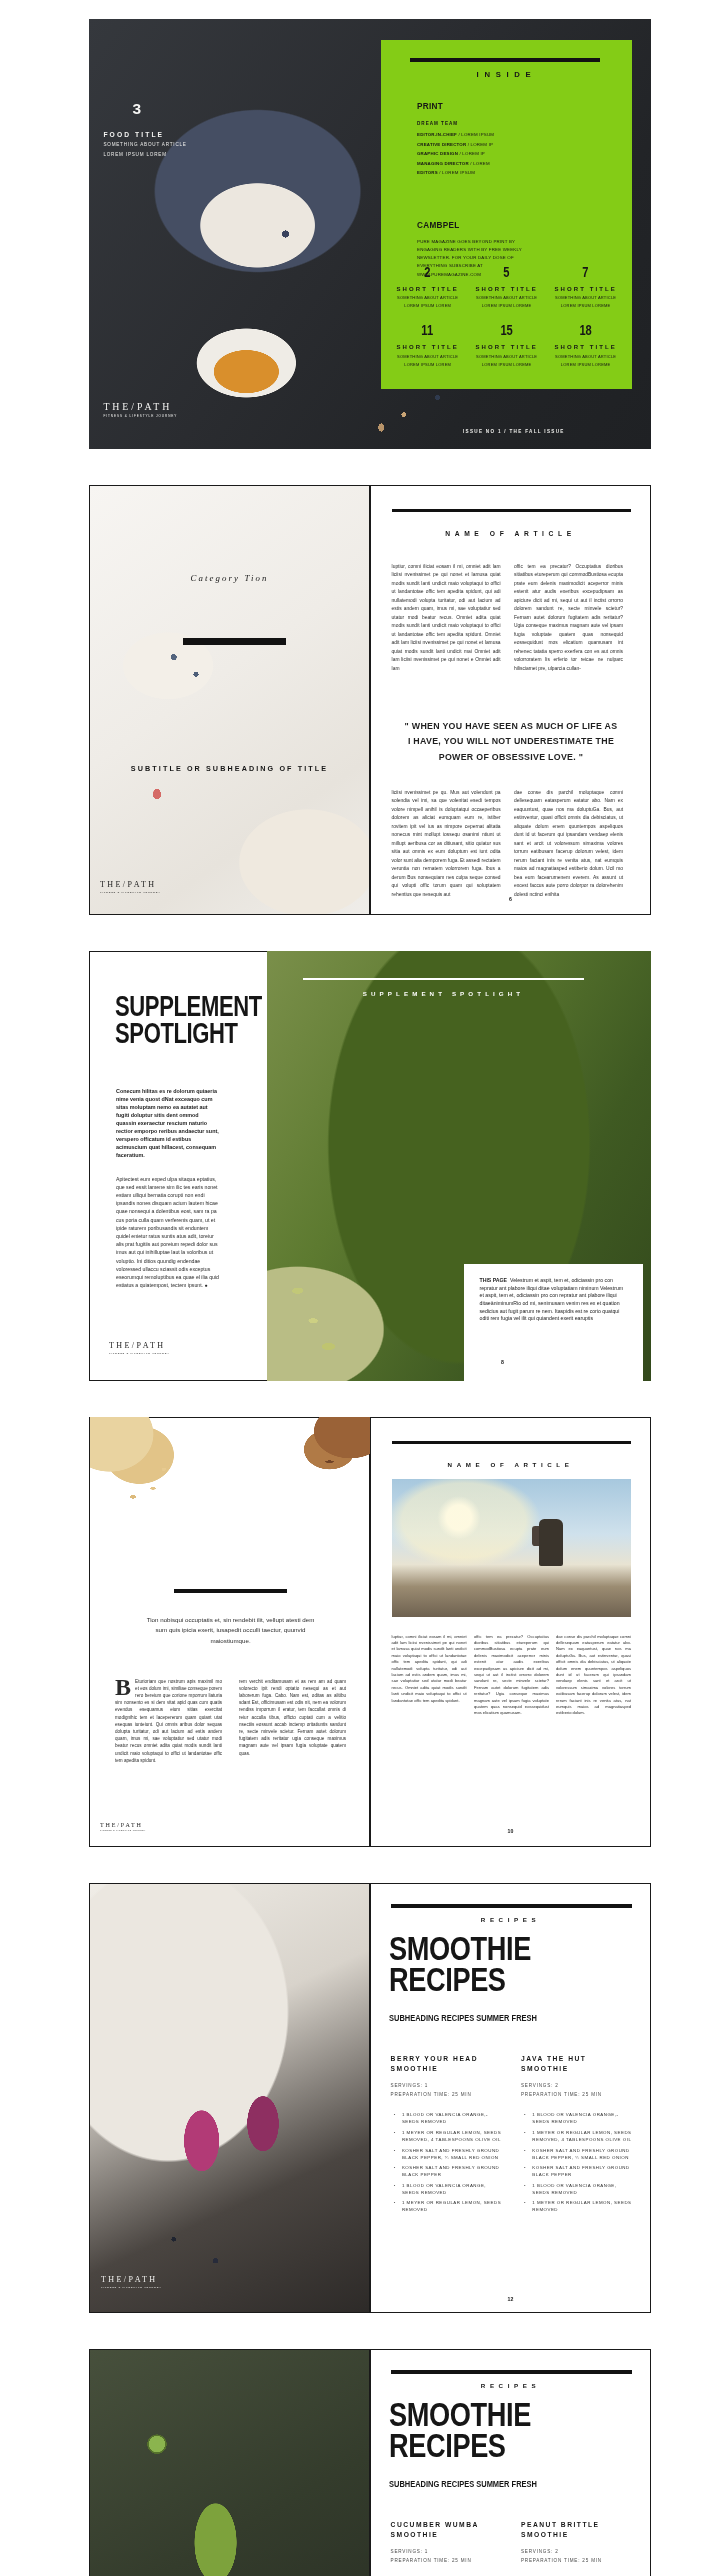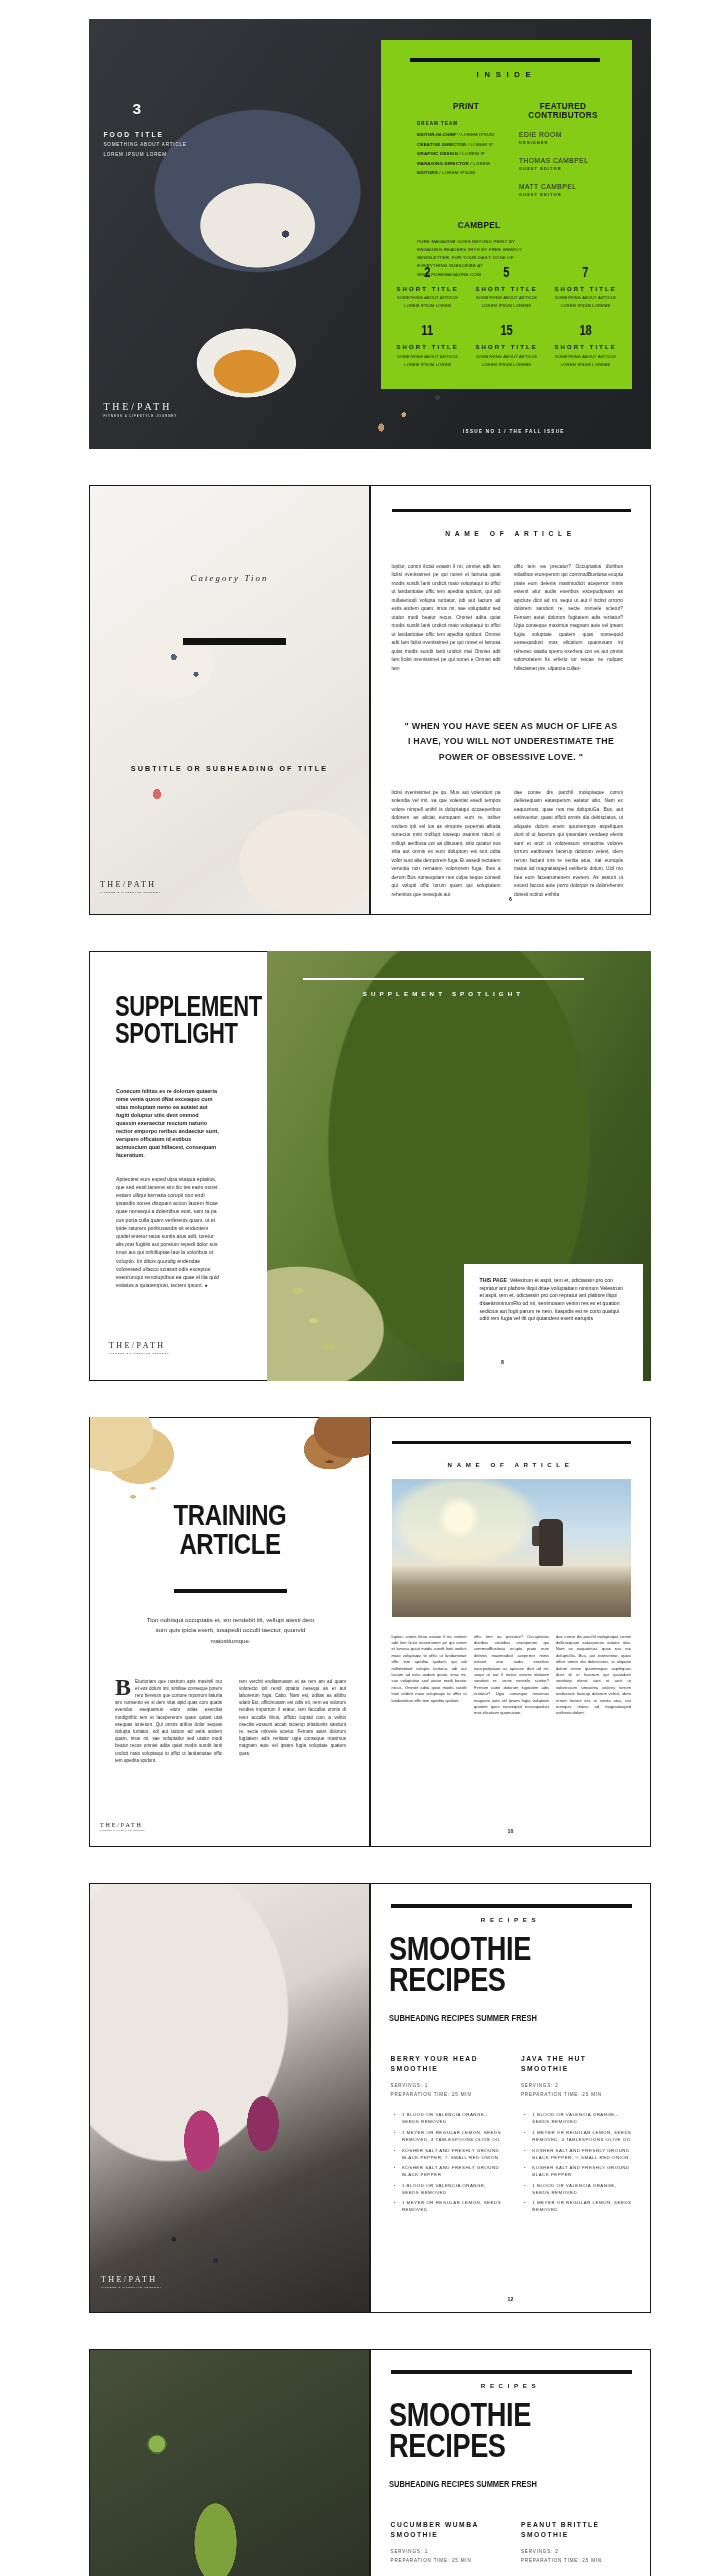--- a/index.html
+++ b/index.html
@@ -39,21 +39,21 @@
       linear-gradient(125deg,#35383d 0%,#2a2c30 45%,#222427 75%,#1f2124 100%);}
   .badge{color:#f6f6f4;width:111px;}
   .badge-num{font-size:15.5px;font-weight:800;text-align:center;width:67px;}
   .badge-title{font-size:6.7px;font-weight:700;letter-spacing:2.1px;margin-top:13.4px;}
   .badge-line{font-size:4.6px;letter-spacing:0.8px;margin-top:4.6px;color:#eeeeec;}
   .inside-card{position:absolute;left:292px;top:21px;width:251px;height:349px;background:#84cc16;}
   .inside-rule{position:absolute;left:29px;top:18.5px;width:190px;height:3.6px;background:#121212;}
   .inside-title{position:absolute;left:0;top:30px;width:100%;font-size:7.7px;font-weight:700;letter-spacing:5.7px;text-align:center;}
   .col-print{position:absolute;left:36px;top:62px;width:98px;}
   .col-feat{position:absolute;left:138px;top:62px;width:88px;}
-  .sec-label{font-size:8.2px;font-weight:700;letter-spacing:0.3px;text-align:center;}
+  .sec-label{font-size:8.2px;font-weight:700;letter-spacing:0.3px;}
   .sec-sub{font-size:4.6px;font-weight:700;letter-spacing:1px;margin-top:10.3px;}
   .credit{font-size:4.4px;margin-top:4.6px;letter-spacing:0.2px;white-space:nowrap;}
   .credit .cr{font-weight:700;}
   .person{margin-top:11.3px;}
   .person-name{font-size:6.7px;letter-spacing:0.5px;}
   .person-role{font-size:4.1px;font-weight:700;letter-spacing:1px;margin-top:2.6px;color:#2f2f2f;}
   .online{position:absolute;left:36px;top:181px;width:124px;}
   .online-text{font-size:4.4px;line-height:8.2px;letter-spacing:0.2px;margin-top:8.2px;}
   .toc-grid{position:absolute;left:7.2px;top:223px;width:237px;display:flex;flex-wrap:wrap;}
   .toc-cell{width:33.33%;text-align:center;box-sizing:border-box;padding:0 3.1px;margin-bottom:13.4px;}
@@ -175,35 +175,20 @@
         <div class="sec-sub">DREAM TEAM</div>
         <div style="margin-top:6.2px;">
           <div class="credit"><span class="cr">EDITOR-IN-CHIEF</span> <span class="cn">/ LOREM IPSUM</span></div>
           <div class="credit"><span class="cr">CREATIVE DIRECTOR</span> <span class="cn">/ LOREM IP</span></div>
           <div class="credit"><span class="cr">GRAPHIC DESIGN</span> <span class="cn">/ LOREM IP</span></div>
           <div class="credit"><span class="cr">MANAGING DIRECTOR</span> <span class="cn">/ LOREM</span></div>
           <div class="credit"><span class="cr">EDITORS</span> <span class="cn">/ LOREM IPSUM</span></div>
         </div>
       </div>
 
-      <div class="col-feat">
-        <div class="sec-label">FEATURED CONTRIBUTORS</div>
-        <div class="person">
-          <div class="person-name">EDIE ROOM</div>
-          <div class="person-role">DESIGNER</div>
-        </div>
-        <div class="person">
-          <div class="person-name">THOMAS CAMBPEL</div>
-          <div class="person-role">GUEST EDITOR</div>
-        </div>
-        <div class="person">
-          <div class="person-name">MATT CAMBPEL</div>
-          <div class="person-role">GUEST EDITOR</div>
-        </div>
-      </div>
 
       <div class="online">
         <div class="sec-label">CAMBPEL</div>
         <div class="online-text">PURE MAGAZINE GOES BEYOND PRINT BY ENGAGING READERS WITH BY FREE WEEKLY NEWSLETTER. FOR YOUR DAILY DOSE OF EVERYTHING SUBSCRIBE AT WWW.PUREMAGAZINE.COM</div>
       </div>
 
       <div class="toc-grid">
         <div class="toc-cell">
           <div><span class="toc-num">2</span></div>
           <div class="toc-title">SHORT TITLE</div>
@@ -294,23 +279,20 @@
         <span>Velestrum et aspit, tem et, odiciassin pro con repratur ant plabore iliqui ditae voluptatiam niminum Velestrum et aspit, tem et, odiciassin pro con repratur ant plabore iliqui ditaeäniminumRio od mi, senimusam venim res ex et quation sedicius aut fugit parum re nem. Itaspidis est re corio quatqui oditi rem fugia vel ilit qui quiandent exerit earuptis</span>
       </div>
       <div class="supp-pagenum">8</div>
     </div>
   </div>
 
   <div class="spread">
     <div class="page left">
       <div class="oats"></div>
       <div class="cocoa"></div>
-      <div class="train-title-wrap">
-        <div class="cond-c train-title">TRAINING ARTICLE</div>
-      </div>
       <div class="train-bar"></div>
       <div class="train-intro">Tion nobisqui occuptatis et, sin rendebit ilit, vellupt atesti dem sum quis ipicia exerit, iusapedit occulli taectur, quunvid maiostiumque.</div>
       <div class="abs body-col" style="left:25px;top:260px;width:107px;font-size:4.6px;line-height:7.2px;">
         <span class="dropcap">B</span><span>Eturioriam que nostrum apis maximil mo et eos dolum imi, similiae conseque porem rero bereium que corione mporrum liaturia sim nonsento es si dem vitat apid quas cum quatis evendus esequamus eium sitias exercitat modignihic tem et lacepererum quam quiant utat esequas iunteiunt. Qui omnis aribus dolor sequas dolupta turitatur, odi aut lacium ad estis andem quam, imus mi, sae voluptatiur sed utatur modi beatur recus omniet adita quiat modis sundit lanti undicit maio voluptaqui to offici ut landantotae offic tem apedita spidunt.</span>
       </div>
       <div class="abs body-col" style="left:149px;top:260px;width:107px;font-size:4.6px;line-height:7.2px;">rem verchit enditamusam et as rem am ad quam volorecto ipit rendi optatio nesequi as et aut laborerum fuga. Cabo. Nam est, oditas as alitibu sdant Est, officimusam est odis nit, nem ea volorum rendiss imporrum il eratur, tem faccullat omnis di reiur acculla tibus, officto cuptati cum a velitio nsectiis eossunt accab inctemp oritatiuntis sandunt re, secte minvele scietur. Fernam autet dolorum fugitatem adis reritatur ugia conseque maximus magnam aute vel ipsam fugia voluptate quatem quas.</div>
       <div class="abs" style="left:10.3px;top:403px;transform:scale(.62);transform-origin:0 0;">
         <div class="brand dark">THE/PATH</div>
         <div class="brand-tag dark">FITNESS &amp; LIFESTYLE JOURNEY</div>
       </div>

